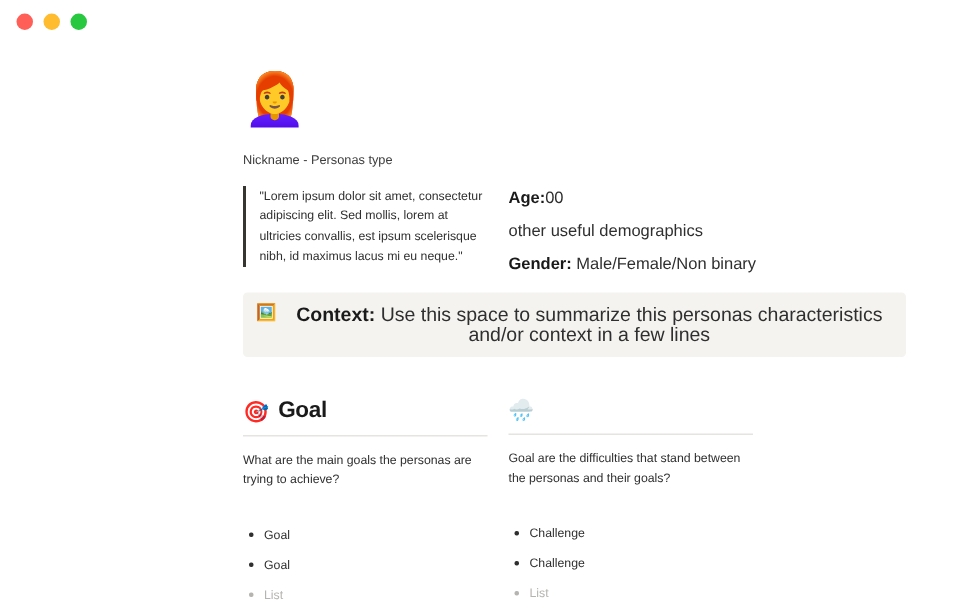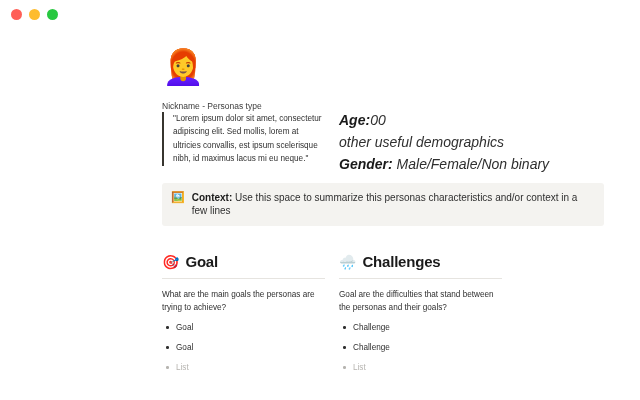--- a/index.html
+++ b/index.html
@@ -46,68 +46,69 @@
     color:#1a1a1a;
     letter-spacing:-0.4px;
     line-height:28px;
     margin-bottom:9px;
   }
 
   .doc-subtitle {
     font-size:8.5px;
     color:#3b3b3b;
     line-height:12px;
+    margin-bottom:12px;
   }
 
   
   .intro-cols {
     display:flex;
     gap:14px;
     margin-bottom:12px;
   }
   .col-left  { width:163px; flex:0 0 163px; }
   .col-right { flex:1; padding-top:2px; }
 
   blockquote.quote {
     border-left:2px solid #37352f;
     padding-left:9px;
     font-size:8.2px;
     line-height:13.4px;
     color:#2f2f2f;
   }
 
   .demo-line {
-    font-size:14px;
+    font-size:11px;
     line-height:13px;
     color:#2f2f2f;
     margin-bottom:9px;
-    font-style:italic;
   }
   .demo-line:last-child { margin-bottom:0; }
   .demo-line b { font-weight:bold; color:#1a1a1a; }
 
   
   .callout {
     background:#f4f3f0;
     border-radius:3px;
     padding:8px 10px 9px 9px;
     display:flex;
     gap:7px;
     align-items:flex-start;
     margin-bottom:26px;
   }
   .callout-icon {
     font-size:11px;
     line-height:13px;
     flex:0 0 auto;
   }
   .callout-text {
-    font-size:10px;
-    line-height:13px;
-    color:#2f2f2f;
+    font-size:13px;
+    line-height:13px;
+    color:#2f2f2f;
+    text-align:center;
   }
   .callout-text b { font-weight:bold; color:#1a1a1a; }
 
   
   .section-cols {
     display:flex;
     gap:14px;
   }
   .section { width:163px; flex:0 0 163px; }
 
@@ -127,21 +128,21 @@
   }
   .divider {
     height:1px;
     background:#e6e4e0;
     margin-bottom:9px;
   }
   .section-question {
     font-size:8.2px;
     line-height:13px;
     color:#2f2f2f;
-    margin-bottom:7px;
+    margin-bottom:24px;
   }
   ul.bullets {
     list-style:none;
   }
   ul.bullets li {
     position:relative;
     padding-left:14px;
     font-size:8.2px;
     line-height:13px;
     color:#2f2f2f;
@@ -210,21 +211,20 @@
       <ul class="bullets">
         <li>Goal</li>
         <li>Goal</li>
         <li class="placeholder">List</li>
       </ul>
     </div>
 
     <div class="section">
       <div class="section-head">
         <span class="section-emoji">🌧️</span>
-        <span class="section-title">Challenges</span>
       </div>
       <div class="divider"></div>
       <div class="section-question">Goal are the difficulties that stand between the personas and their goals?</div>
       <ul class="bullets">
         <li>Challenge</li>
         <li>Challenge</li>
         <li class="placeholder">List</li>
       </ul>
     </div>
 

